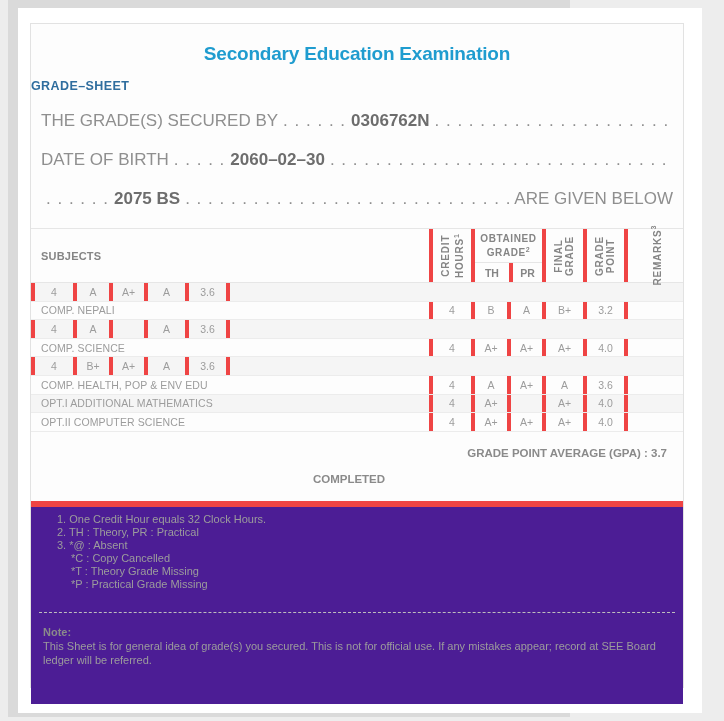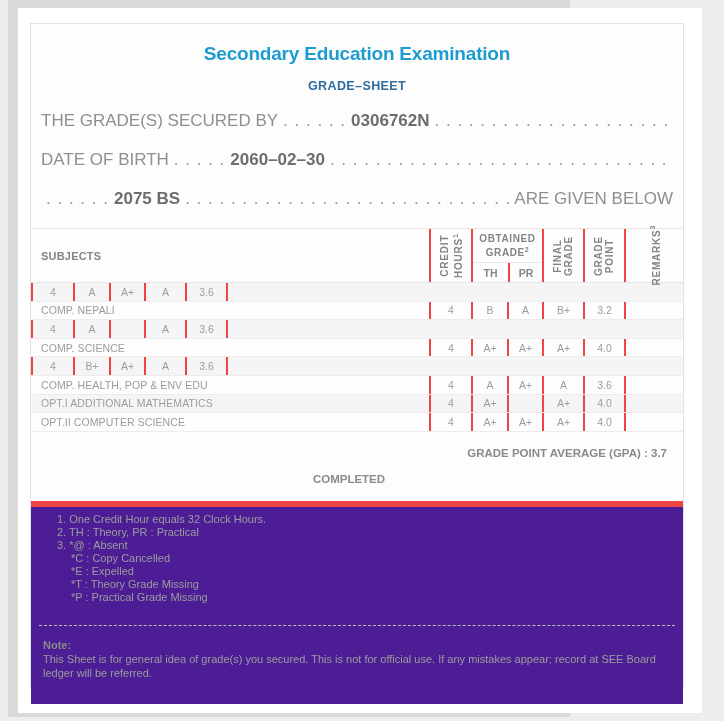--- a/index.html
+++ b/index.html
@@ -5,21 +5,21 @@
   * { margin:0; padding:0; box-sizing:border-box; }
   html,body { width:724px; height:721px; background:#ededed; overflow:hidden;
     font-family:"Liberation Sans","DejaVu Sans",sans-serif; }
   .frame { position:absolute; left:0; top:0; width:562px; height:717px; background:#dadada;margin-left:8px; }
   .card  { position:absolute; left:10px; top:8px; width:684px; height:705px; background:#ffffff; }
   .page  { position:absolute; left:12px; top:15px; width:654px; height:665px;
            background:#fdfdfd; border:1px solid #e2e2e2; }
 
   .title { margin-top:19px; text-align:center; font-size:19px; font-weight:bold;
            color:#1f9ccf; letter-spacing:-0.2px; }
-  .subtitle { margin-top:14px; text-align:center; font-size:12.5px; font-weight:bold;
+  .subtitle { margin-top:14px; text-align:left; font-size:12.5px; font-weight:bold;
            color:#2f6d9e; letter-spacing:0.4px; }
 
   .info { margin-top:18px; padding:0 10px; }
   .info-line { display:flex; align-items:baseline; font-size:17px; color:#8f8f8f;
            height:13px; margin-bottom:26px; white-space:nowrap; }
   .info-line .gap-dots { margin:0 5px; letter-spacing:1px; }
   .info-line .val { font-weight:bold; color:#6d6d6d; }
   .info-line .filler { flex:1; overflow:hidden; margin-left:5px; letter-spacing:1px; }
   .info-line .suffix { margin-left:4px; }
 
@@ -28,21 +28,21 @@
   .trow { display:flex; }
   .hrow { height:54px; border-bottom:1px solid #e6e6e6; }
   .cell { flex:none; }
   .c-subject { width:398px; }
   .c-credit  { width:42px; }
   .c-th      { width:36px; }
   .c-pr      { width:35px; }
   .c-final   { width:41px; }
   .c-gp      { width:41px; }
   .c-remarks { width:59px; }
-  .bl { border-left:2px solid #ef4444; }
+  .bl { border-left:4px solid #ef4444; }
 
   .hcell { display:flex; align-items:center; justify-content:center; overflow:visible; }
   .subjects-h { justify-content:flex-start; padding-left:10px; font-size:11px;
            font-weight:bold; color:#858585; letter-spacing:0.2px; }
   .rot { transform:rotate(-90deg); font-size:10px; font-weight:bold; color:#858585;
            letter-spacing:0.8px; line-height:11px; text-align:center; white-space:nowrap; }
   .og-cell { display:flex; flex-direction:column; }
   .og-top { height:34px; display:flex; align-items:center; justify-content:center;
            text-align:center; font-size:10px; font-weight:bold; color:#858585;
            letter-spacing:0.6px; line-height:11px; }
@@ -204,21 +204,20 @@
       <div class="summary">
         <div class="gpa-line">GRADE POINT AVERAGE (GPA) : 3.7</div>
         <div class="status-line">COMPLETED</div>
       </div>
 
       <div class="notes-region">
         <div class="fnote">1. One Credit Hour equals 32 Clock Hours.</div>
         <div class="fnote">2. TH : Theory, PR : Practical</div>
         <div class="fnote">3. *@ : Absent</div>
         <div class="fnote indent">*C : Copy Cancelled</div>
-        <div class="fnote indent">*E : Expelled</div>
         <div class="fnote indent">*T : Theory Grade Missing</div>
         <div class="fnote indent">*P : Practical Grade Missing</div>
         <div class="dashed-divider"></div>
         <div class="note-heading">Note:</div>
         <div class="note-body">This Sheet is for general idea of grade(s) you secured. This is not for official use. If any mistakes appear; record at SEE Board ledger will be referred.</div>
       </div>
 
     </div>
   </div>
 </div>

